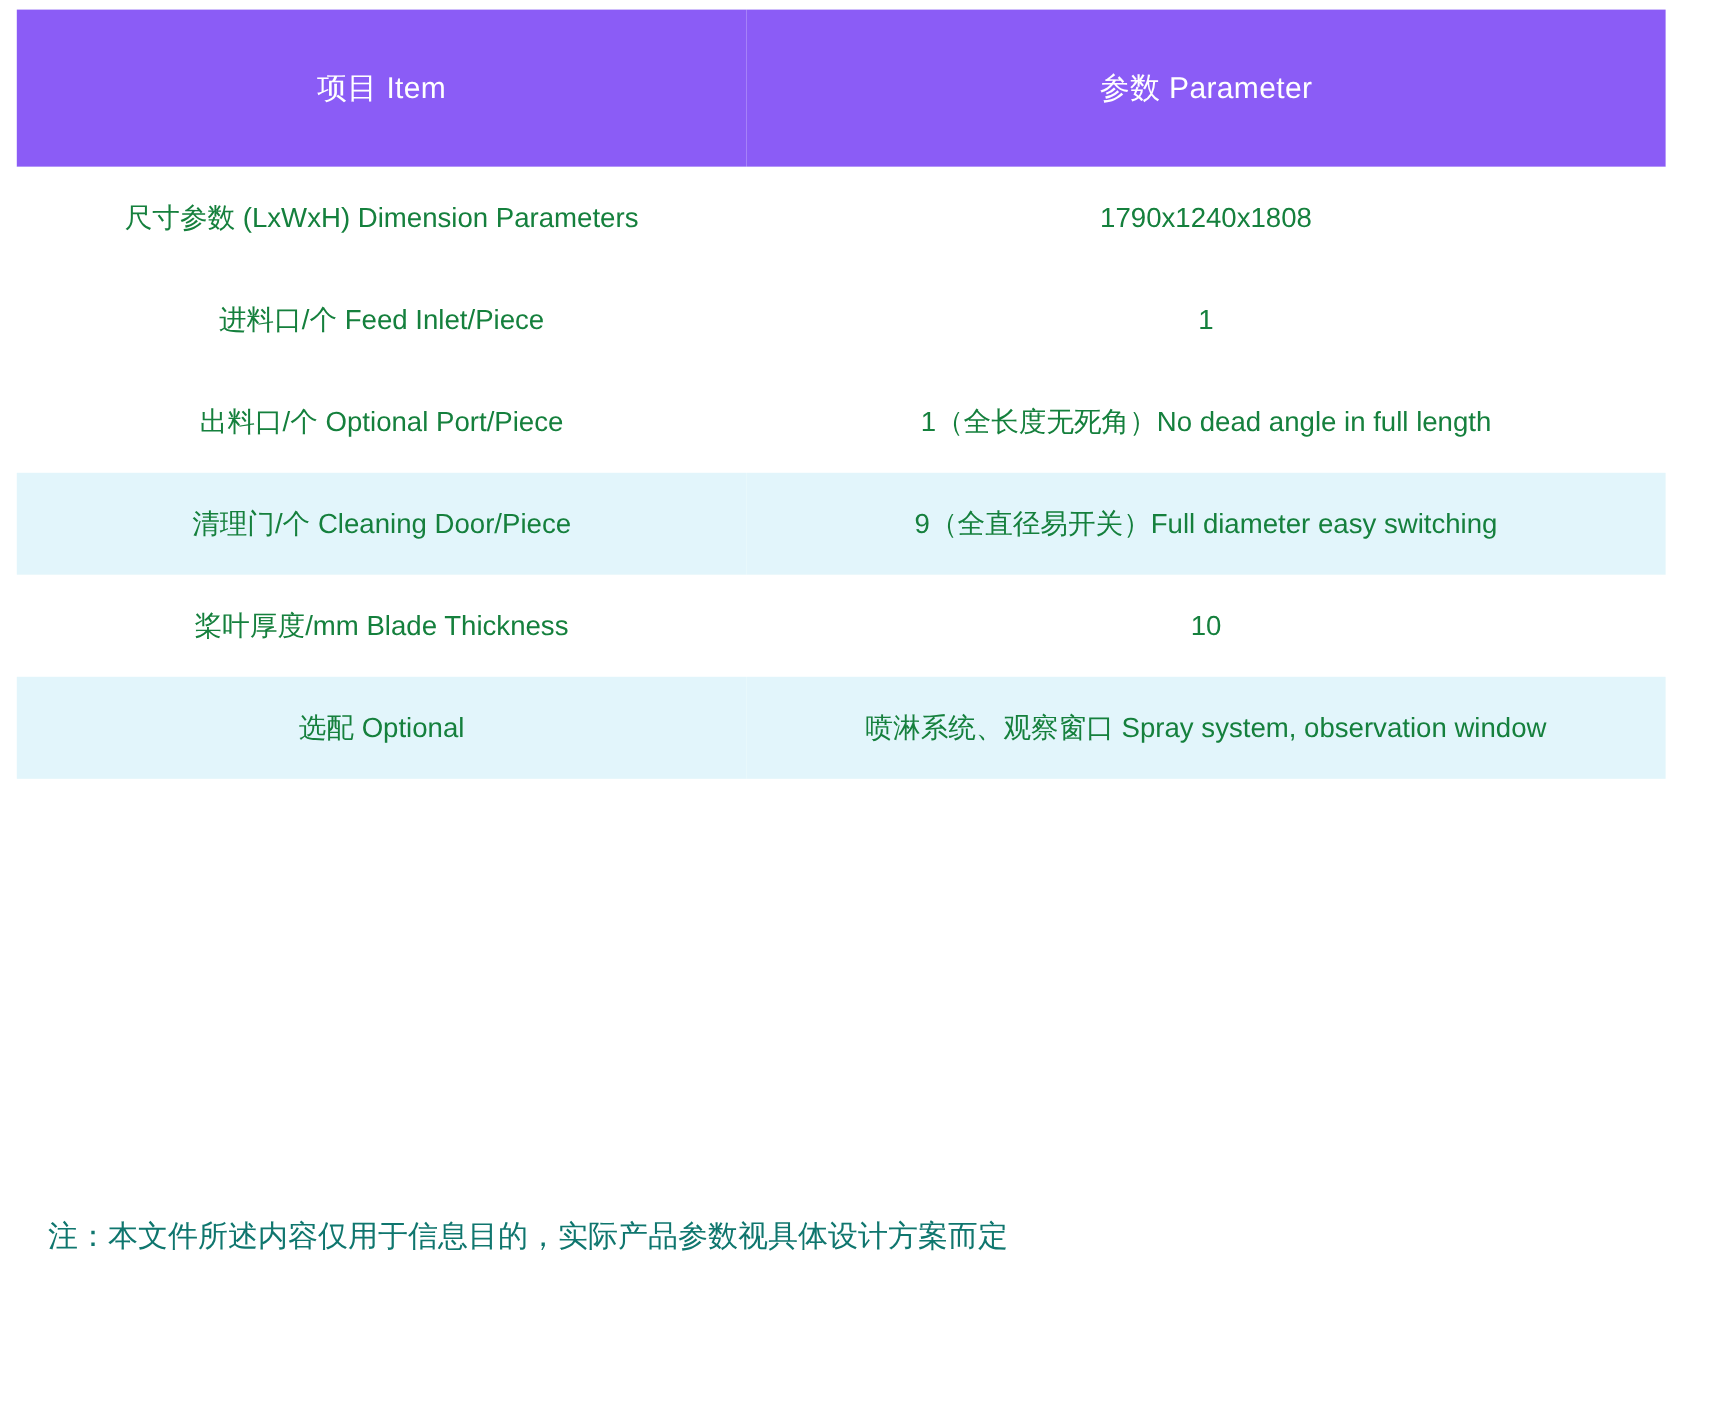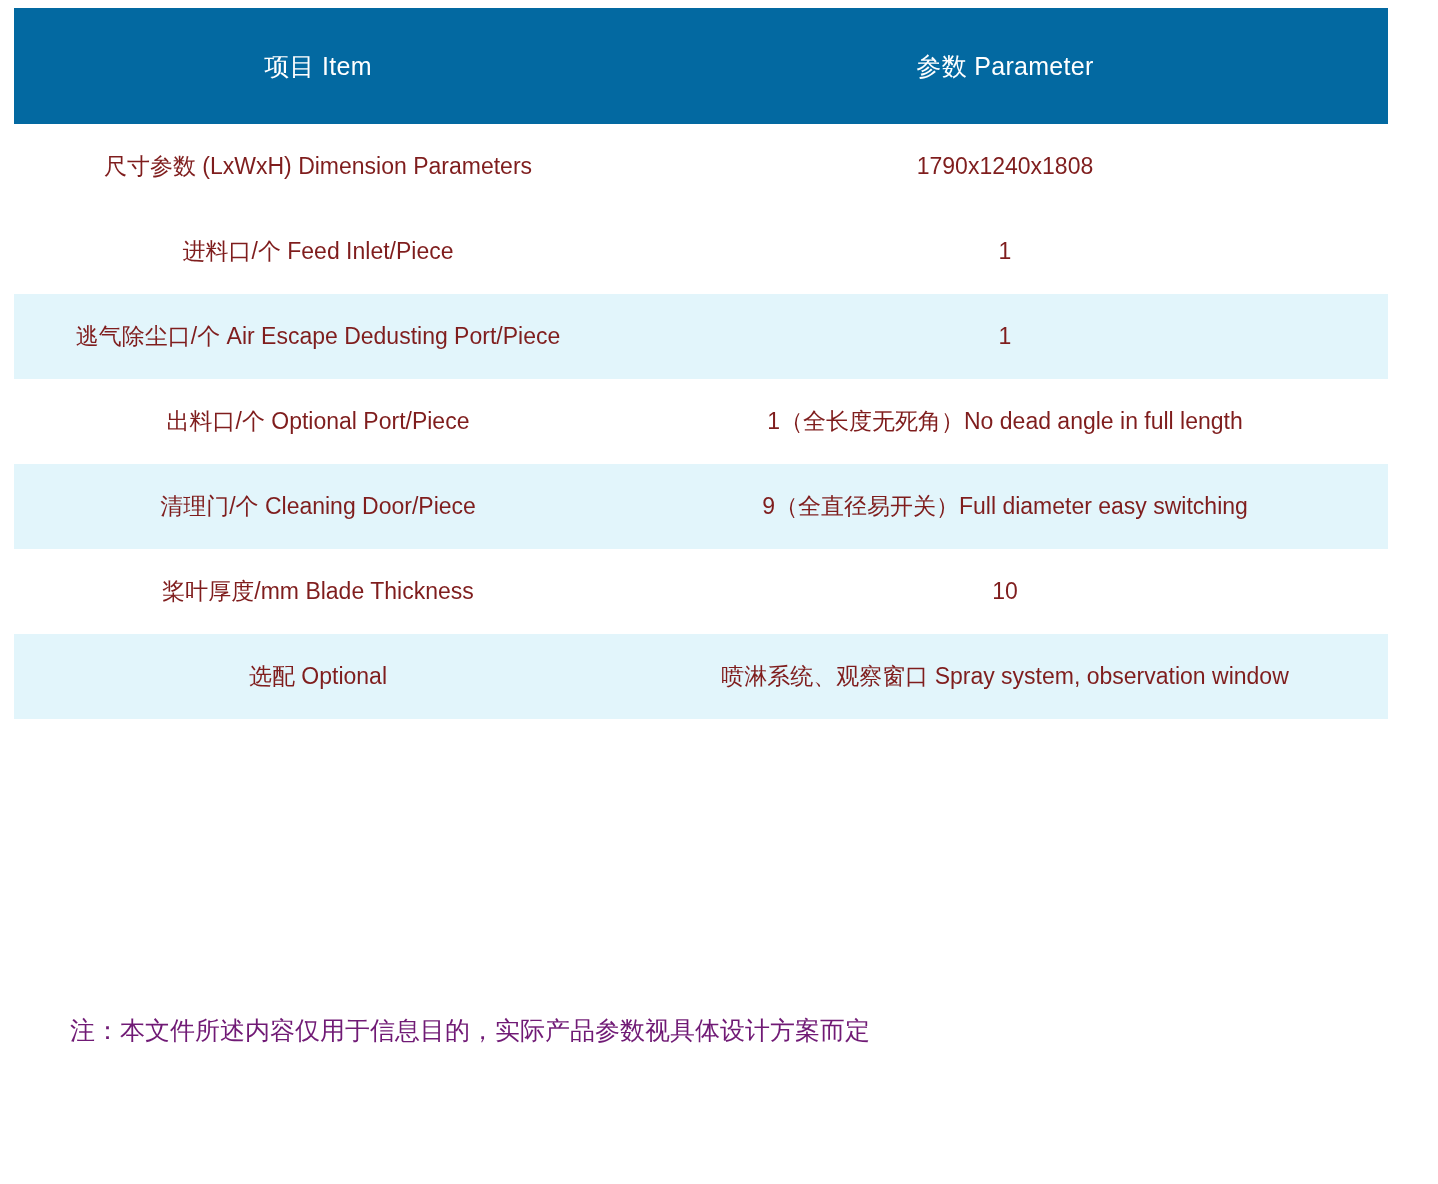--- a/index.html
+++ b/index.html
@@ -29,63 +29,62 @@
     top: 8px;
     width: 1374px;
     border-collapse: collapse;
     table-layout: fixed;
   }
 
   .spec-table col.col-item { width: 608px; }
   .spec-table col.col-param { width: 766px; }
 
   .spec-table thead th {
-    height: 116px;
-    background: #0369a1;
+    height: 131px;
+    background: #8b5cf6;
     color: #ffffff;
     font-weight: 400;
     font-size: 25px;
     letter-spacing: 0.3px;
     text-align: center;
     vertical-align: middle;
     padding: 0;
     border: 0;
   }
 
   .spec-table tbody td {
     height: 85px;
     padding: 0 6px;
     border: 0;
     font-size: 23px;
     font-weight: 400;
     line-height: 1.25;
-    color: #7f1d1d;
+    color: #15803d;
     text-align: center;
     vertical-align: middle;
     white-space: nowrap;
   }
 
   .spec-table tbody tr.row-odd td {
     background: #ffffff;
   }
   .spec-table tbody tr.row-even td {
     background: #e2f5fb;
   }
 
   
   .note-block {
     position: absolute;
     left: 40px;
     top: 1013px;
     width: 1360px;
     font-size: 25px;
     line-height: 1.38;
-    color: #701a75;
+    color: #0f766e;
     font-weight: 400;
-    margin-left: 30px;
   }
   .note-block .note-line {
     display: block;
     white-space: pre-wrap;
   }
   .note-block .note-cn {
     margin-bottom: 2px;
   }
 </style>
 </head>
@@ -106,24 +105,20 @@
     </thead>
     <tbody>
       <tr class="row-odd">
         <td>尺寸参数 (LxWxH) Dimension Parameters</td>
         <td>1790x1240x1808</td>
       </tr>
       <tr class="row-odd">
         <td>进料口/个 Feed Inlet/Piece</td>
         <td>1</td>
       </tr>
-      <tr class="row-even">
-        <td>逃气除尘口/个 Air Escape Dedusting Port/Piece</td>
-        <td>1</td>
-      </tr>
       <tr class="row-odd">
         <td>出料口/个 Optional Port/Piece</td>
         <td>1（全长度无死角）No dead angle in full length</td>
       </tr>
       <tr class="row-even">
         <td>清理门/个 Cleaning Door/Piece</td>
         <td>9（全直径易开关）Full diameter easy switching</td>
       </tr>
       <tr class="row-odd">
         <td>桨叶厚度/mm Blade Thickness</td>

